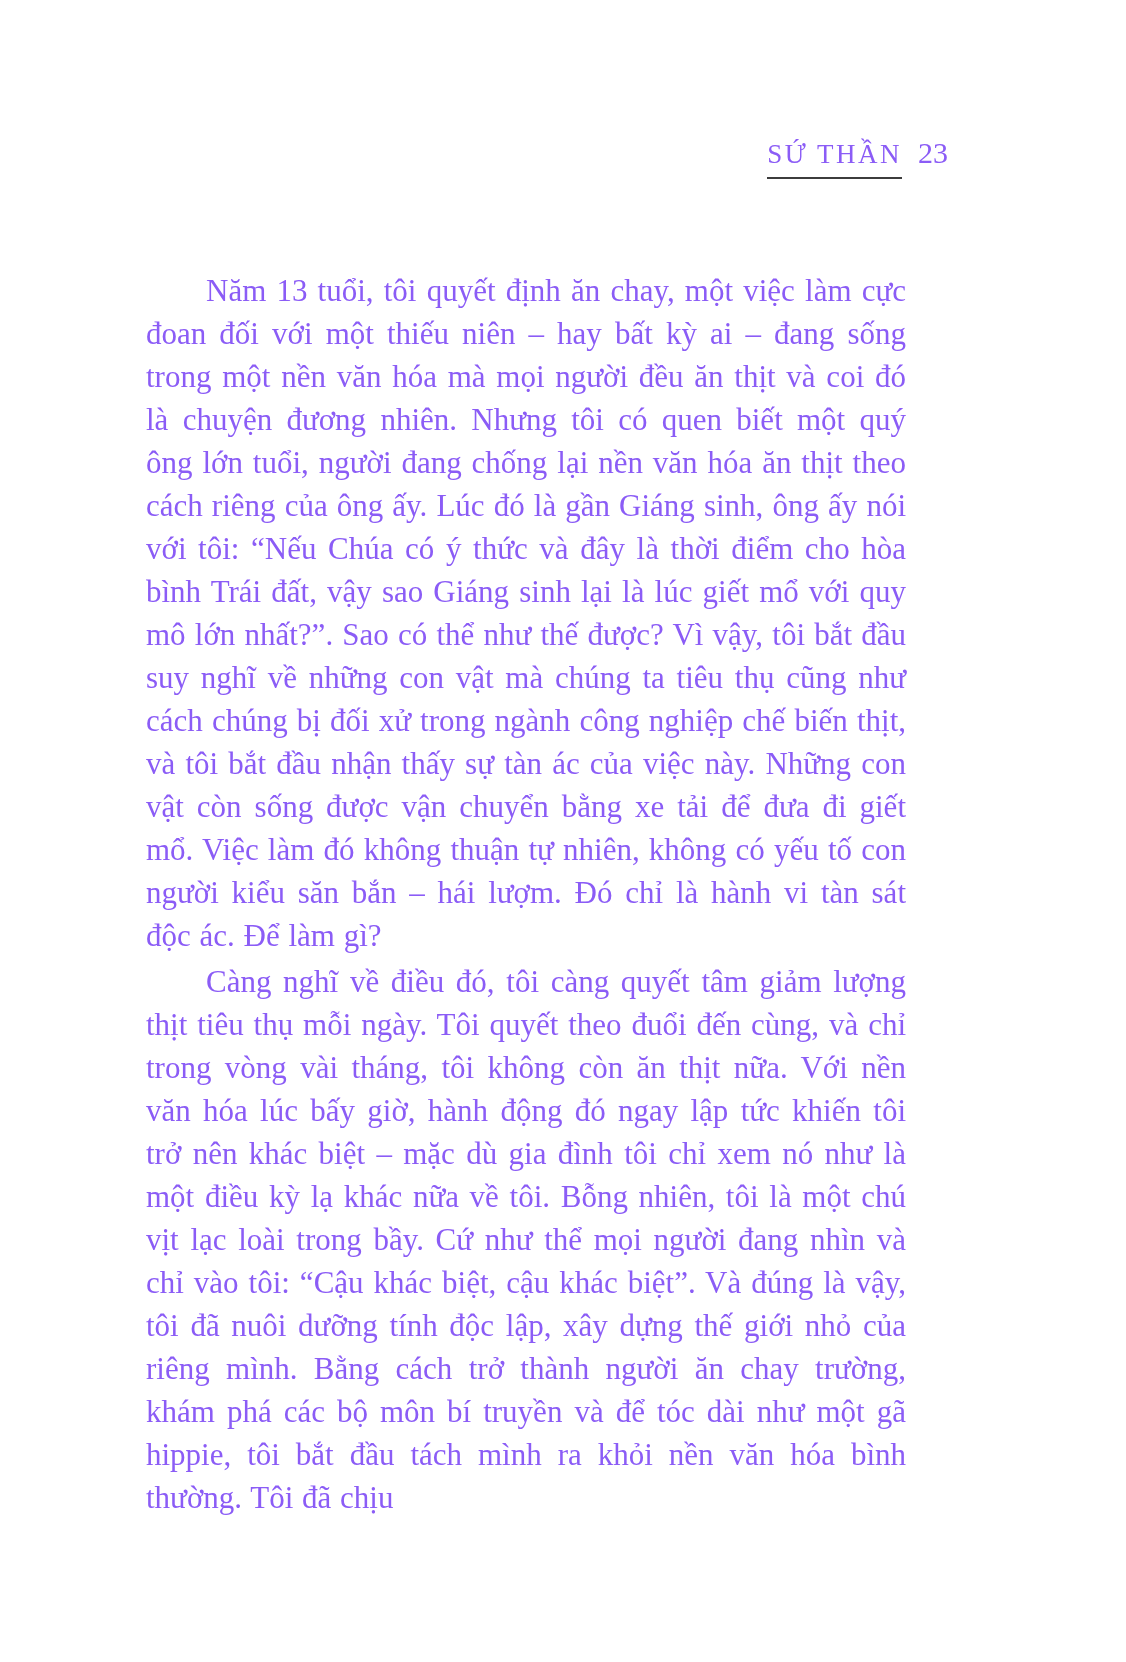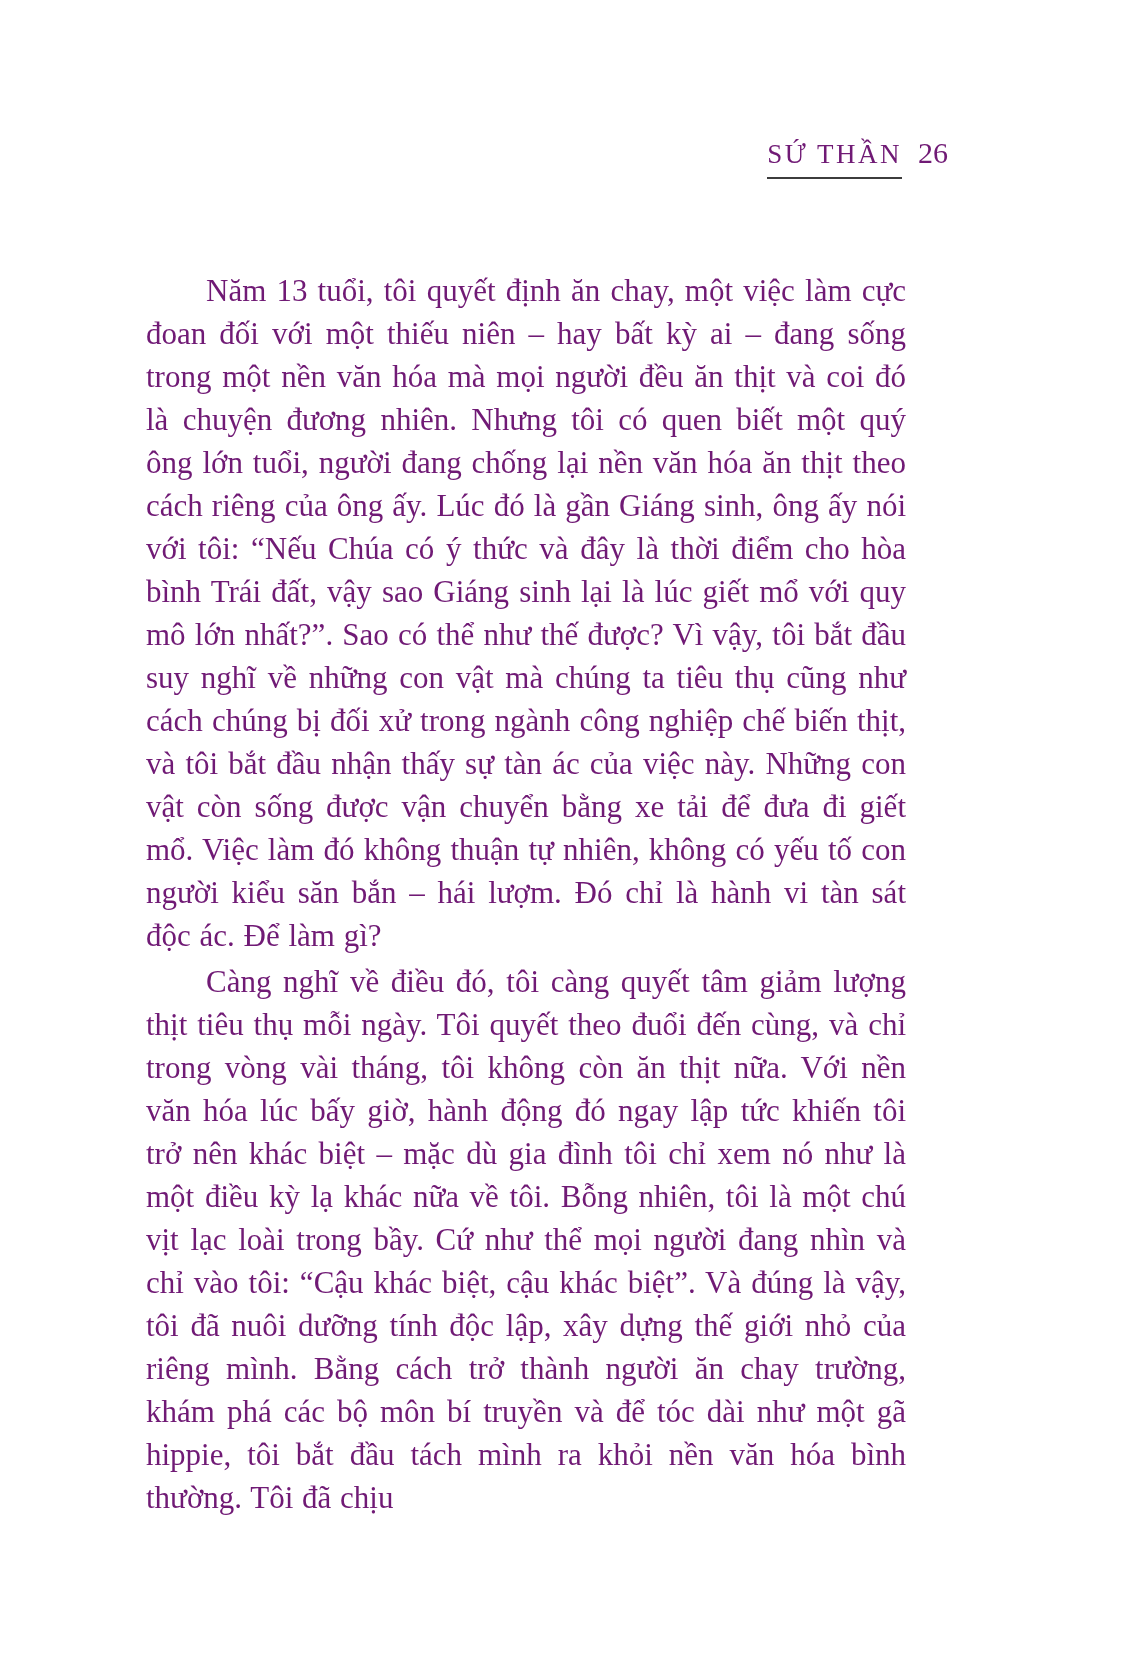--- a/index.html
+++ b/index.html
@@ -7,21 +7,21 @@
     padding: 0;
     background: #ffffff;
   }
   .page {
     position: relative;
     width: 1126px;
     height: 1662px;
     box-sizing: border-box;
     background: #ffffff;
     font-family: "Liberation Serif", "DejaVu Serif", serif;
-    color: #701a75;
+    color: #8b5cf6;
     overflow: hidden;
   }
   .page-header {
     position: absolute;
     top: 136px;
     right: 178px;
     display: flex;
     align-items: baseline;
     gap: 16px;
     white-space: nowrap;
@@ -52,21 +52,21 @@
     word-spacing: 1px;
   }
 </style>
 </head>
 <body>
 
 <div class="page">
 
   <div class="page-header">
     <span class="running-title">SỨ THẦN</span>
-    <span class="page-number">26</span>
+    <span class="page-number">23</span>
   </div>
 
   <div class="text-block">
     <p class="para">Năm 13 tuổi, tôi quyết định ăn chay, một việc làm cực đoan đối với một thiếu niên – hay bất kỳ ai – đang sống trong một nền văn hóa mà mọi người đều ăn thịt và coi đó là chuyện đương nhiên. Nhưng tôi có quen biết một quý ông lớn tuổi, người đang chống lại nền văn hóa ăn thịt theo cách riêng của ông ấy. Lúc đó là gần Giáng sinh, ông ấy nói với tôi: “Nếu Chúa có ý thức và đây là thời điểm cho hòa bình Trái đất, vậy sao Giáng sinh lại là lúc giết mổ với quy mô lớn nhất?”. Sao có thể như thế được? Vì vậy, tôi bắt đầu suy nghĩ về những con vật mà chúng ta tiêu thụ cũng như cách chúng bị đối xử trong ngành công nghiệp chế biến thịt, và tôi bắt đầu nhận thấy sự tàn ác của việc này. Những con vật còn sống được vận chuyển bằng xe tải để đưa đi giết mổ. Việc làm đó không thuận tự nhiên, không có yếu tố con người kiểu săn bắn – hái lượm. Đó chỉ là hành vi tàn sát độc ác. Để làm gì?</p>
     <p class="para">Càng nghĩ về điều đó, tôi càng quyết tâm giảm lượng thịt tiêu thụ mỗi ngày. Tôi quyết theo đuổi đến cùng, và chỉ trong vòng vài tháng, tôi không còn ăn thịt nữa. Với nền văn hóa lúc bấy giờ, hành động đó ngay lập tức khiến tôi trở nên khác biệt – mặc dù gia đình tôi chỉ xem nó như là một điều kỳ lạ khác nữa về tôi. Bỗng nhiên, tôi là một chú vịt lạc loài trong bầy. Cứ như thể mọi người đang nhìn và chỉ vào tôi: “Cậu khác biệt, cậu khác biệt”. Và đúng là vậy, tôi đã nuôi dưỡng tính độc lập, xây dựng thế giới nhỏ của riêng mình. Bằng cách trở thành người ăn chay trường, khám phá các bộ môn bí truyền và để tóc dài như một gã hippie, tôi bắt đầu tách mình ra khỏi nền văn hóa bình thường. Tôi đã chịu</p>
   </div>
 
 </div>
 
 </body></html>

